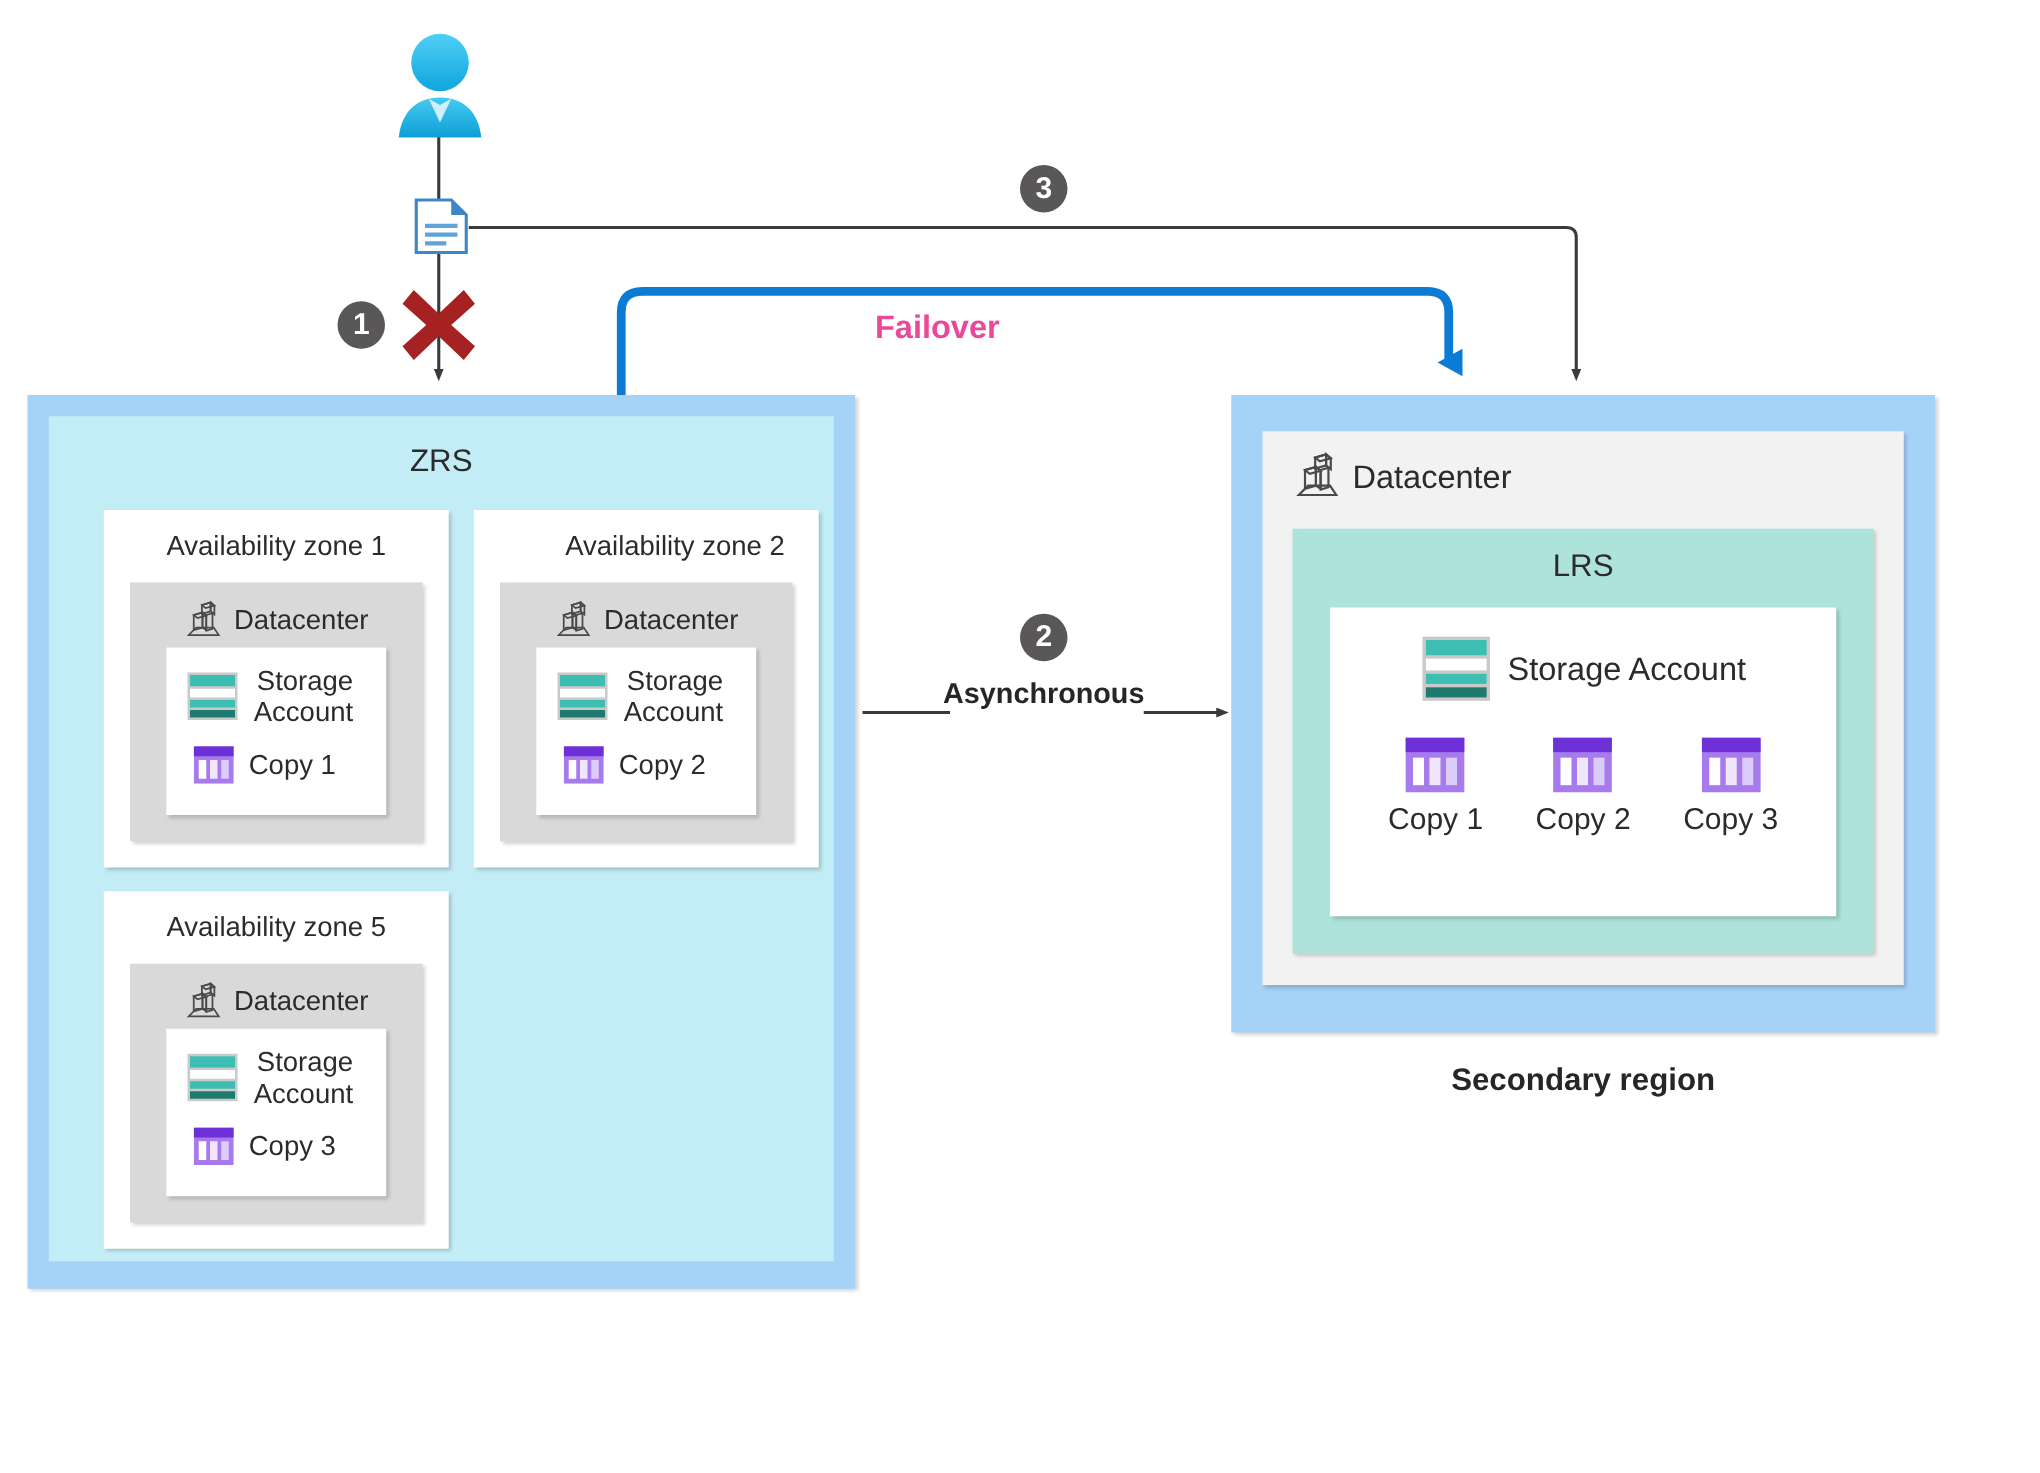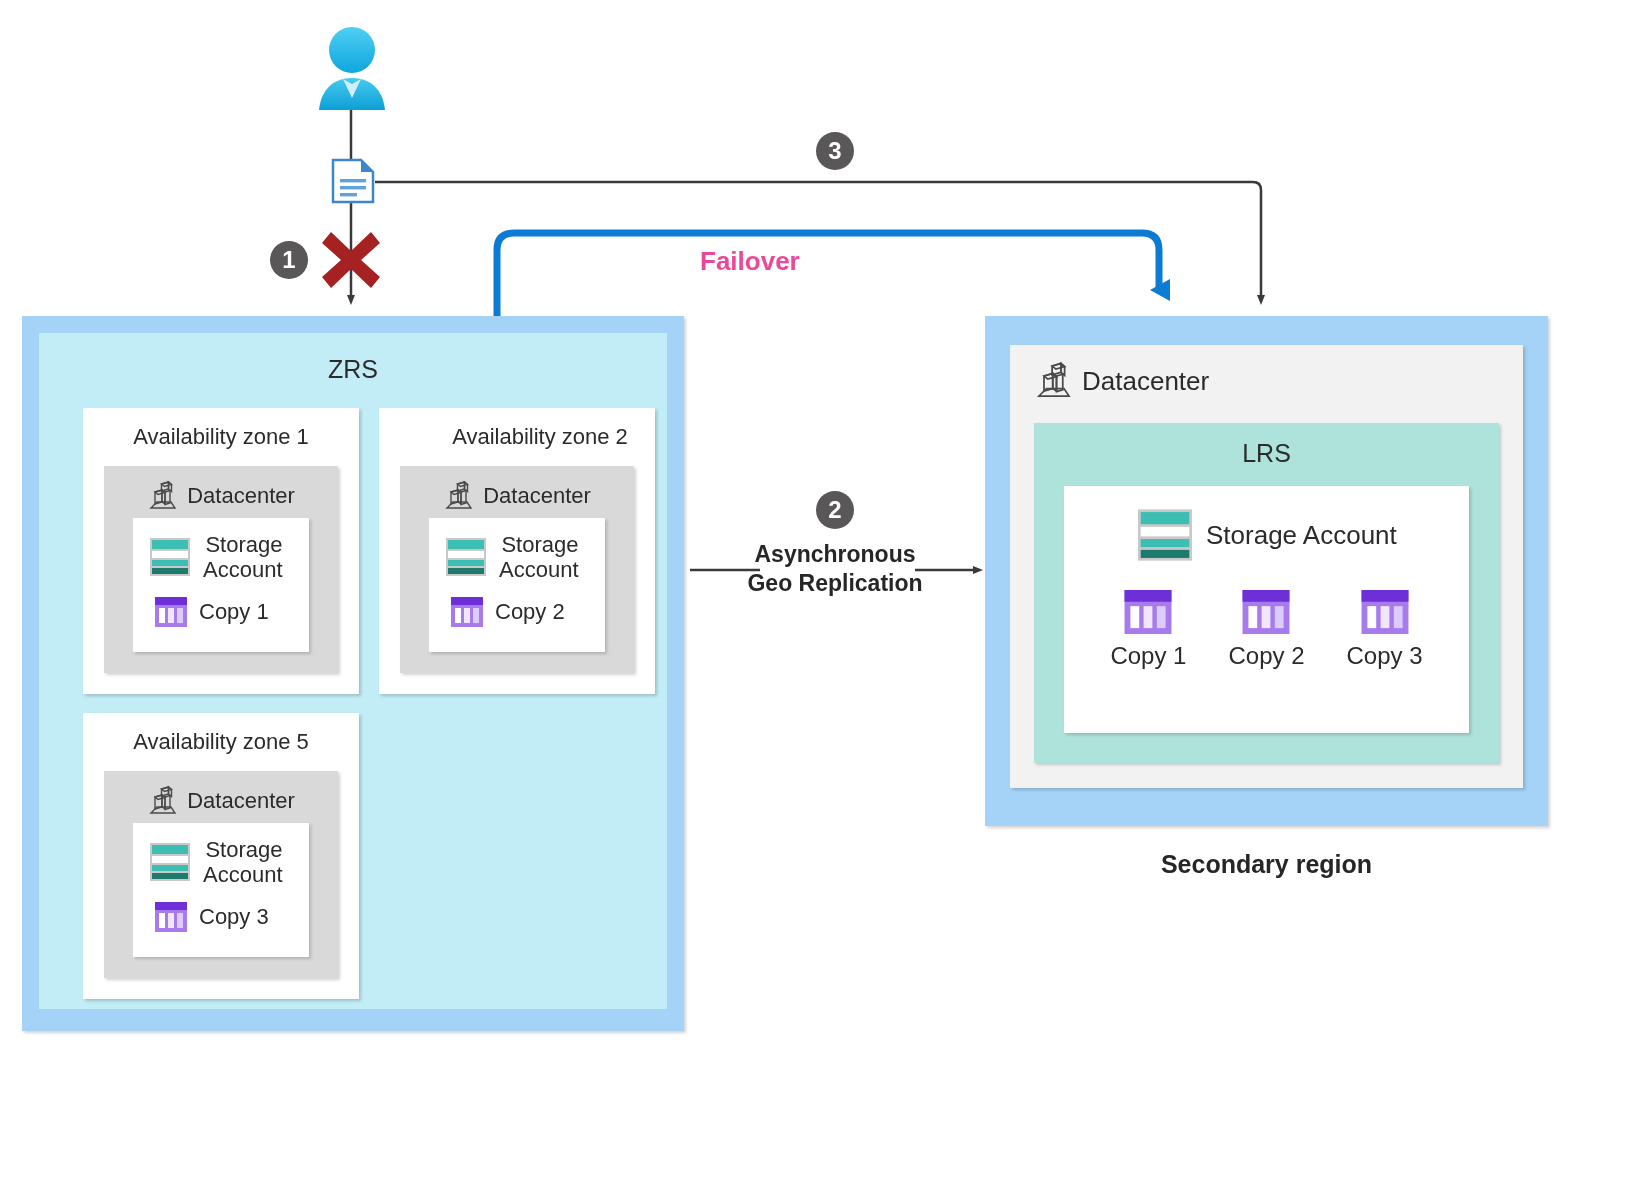--- a/index.html
+++ b/index.html
@@ -169,21 +169,20 @@
 
   <div class="abs badge" style="left:270px; top:241px; width:38px; height:38px;">1</div>
 
   <div class="abs badge" style="left:816px; top:132px; width:38px; height:38px;">3</div>
 
   <div class="abs failover-label" style="left:700px; top:246px; width:270px;">Failover</div>
 
   <div class="abs badge" style="left:816px; top:491px; width:38px; height:38px;">2</div>
   <div class="abs" style="left:695px; top:540px; width:280px;">
     <div class="geo-label">Asynchronous</div>
-    <div class="geo-label">Geo Replication</div>
   </div>
 
   <div class="abs region-outer" style="left:22px; top:316px; width:662px; height:715px;">
 
     <div class="abs zrs-inner" style="left:17px; top:17px; width:628px; height:676px;">
 
       <div class="zrs-label" style="margin-top:22px;">ZRS</div>
 
       <div class="abs az-card" style="left:44px; top:75px; width:276px; height:286px;">
         <div class="az-title">Availability zone 1</div>

